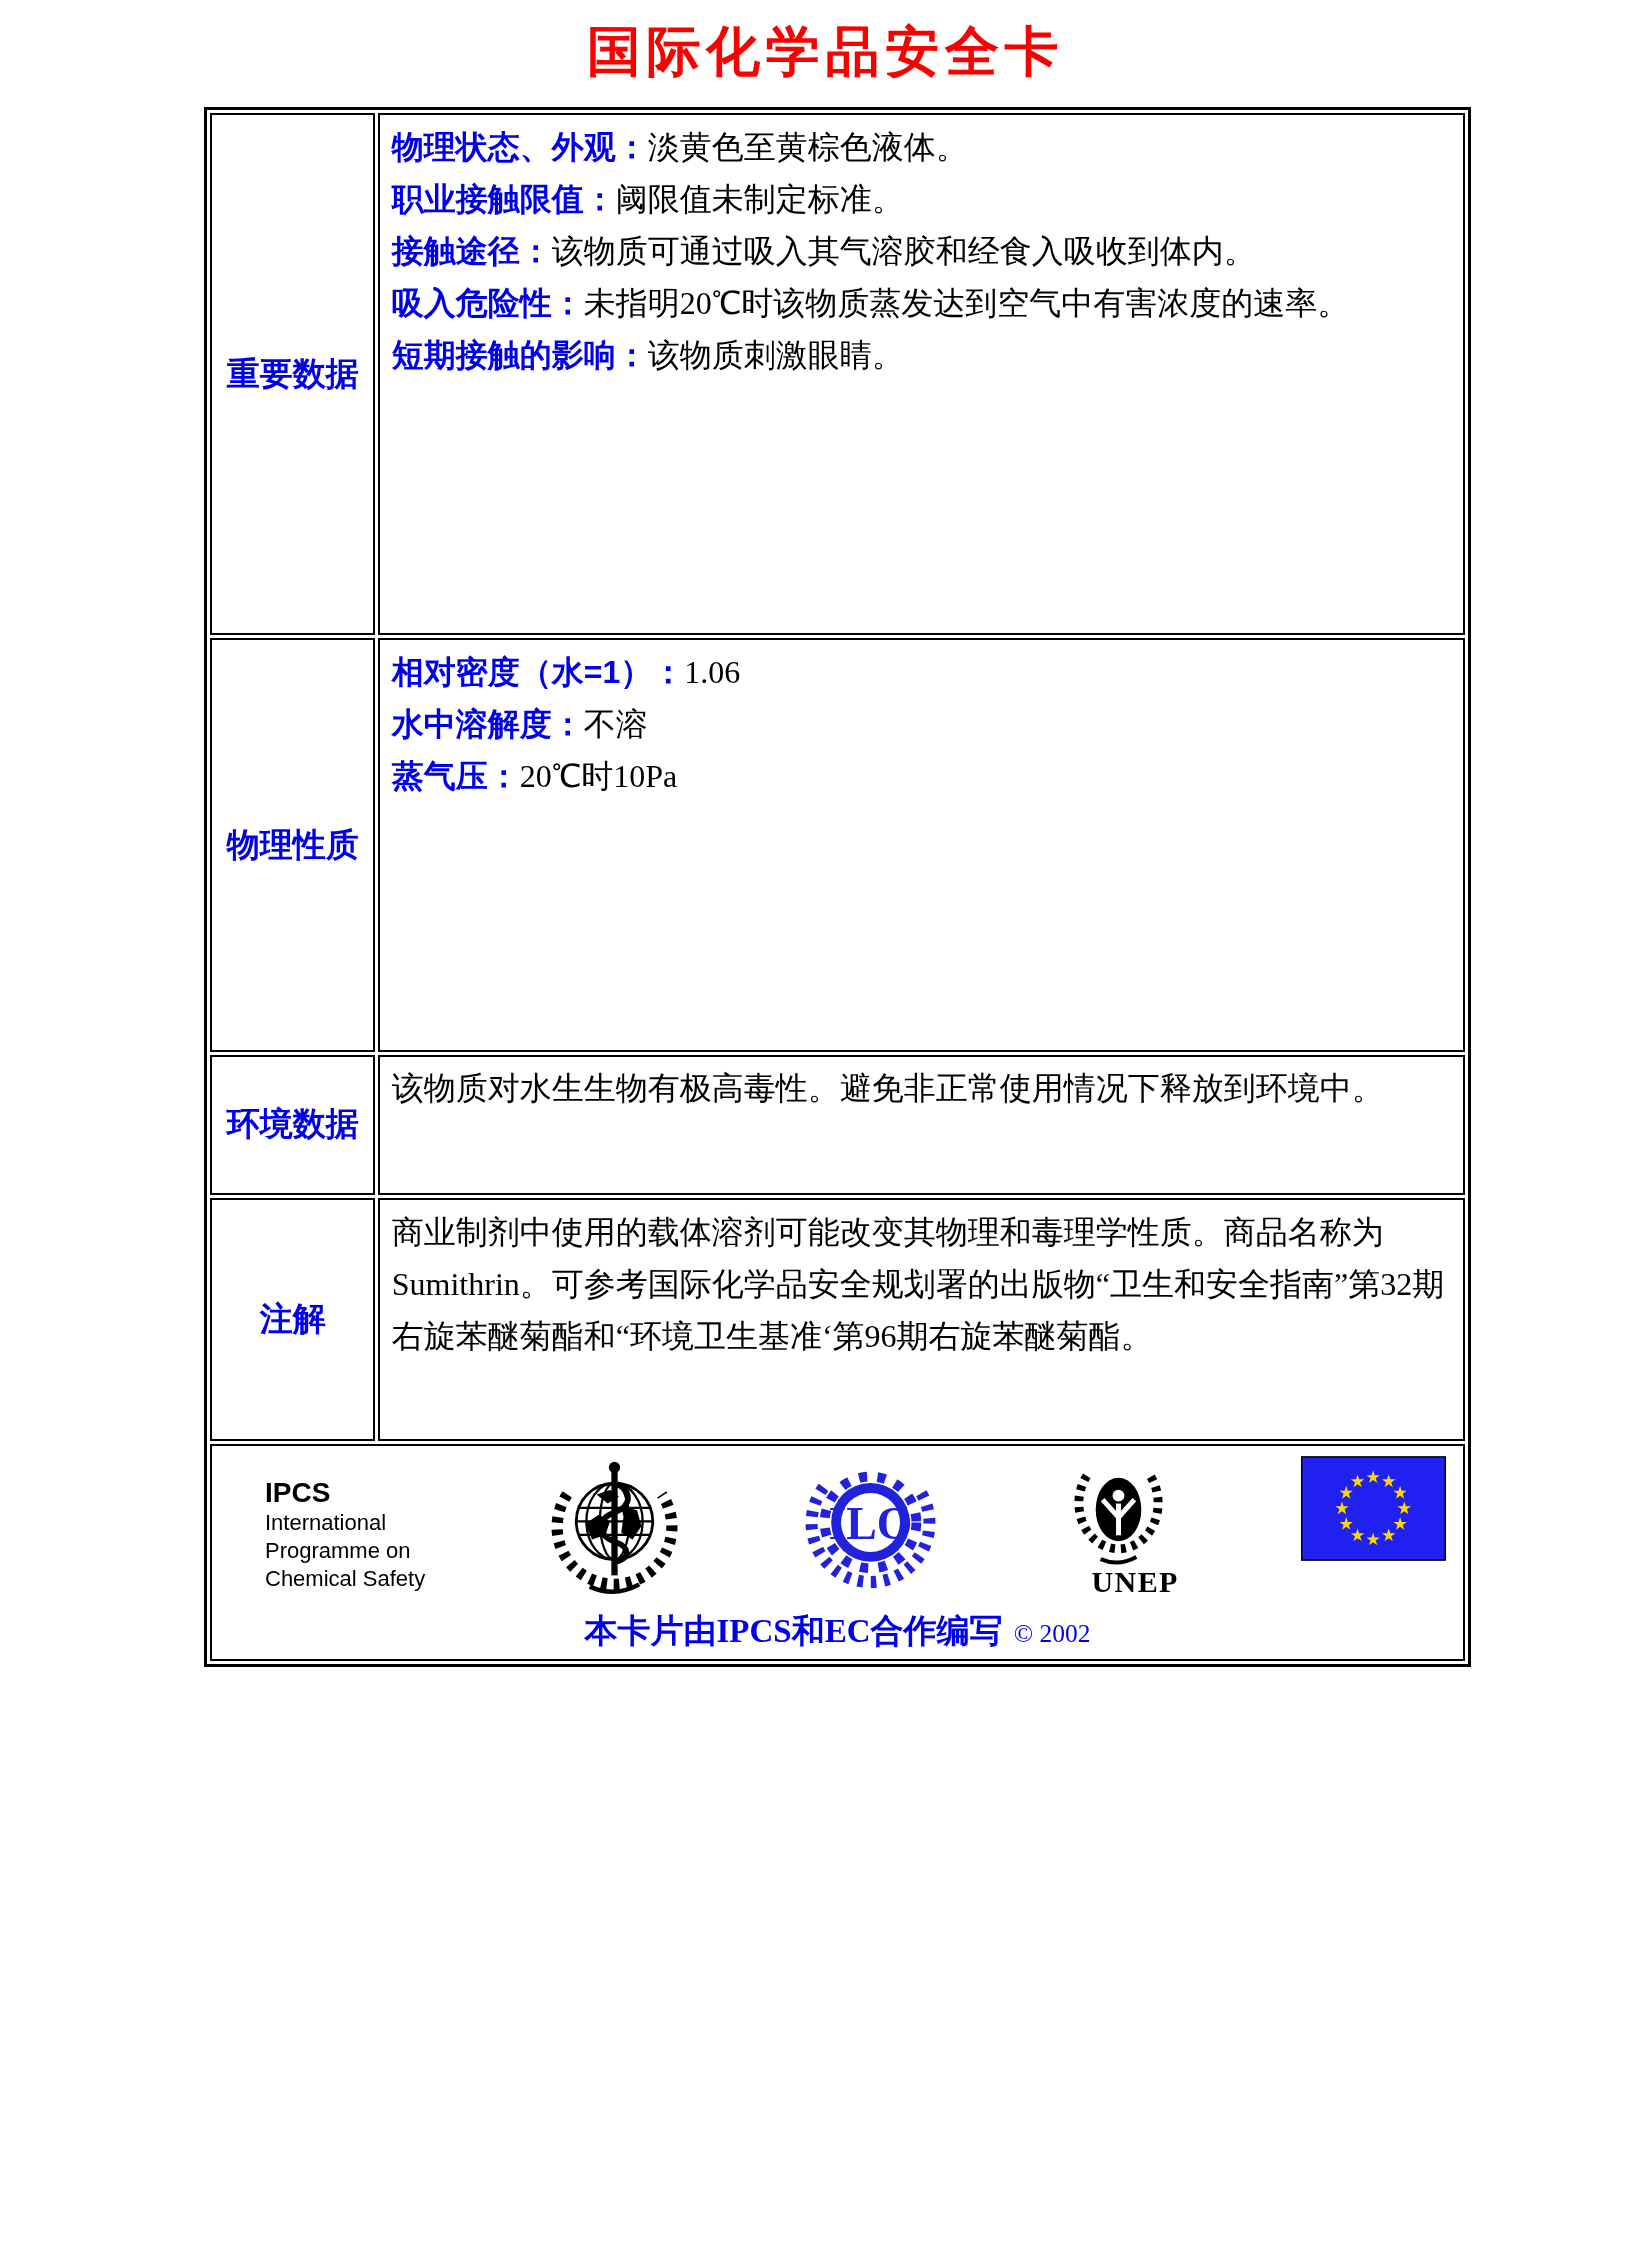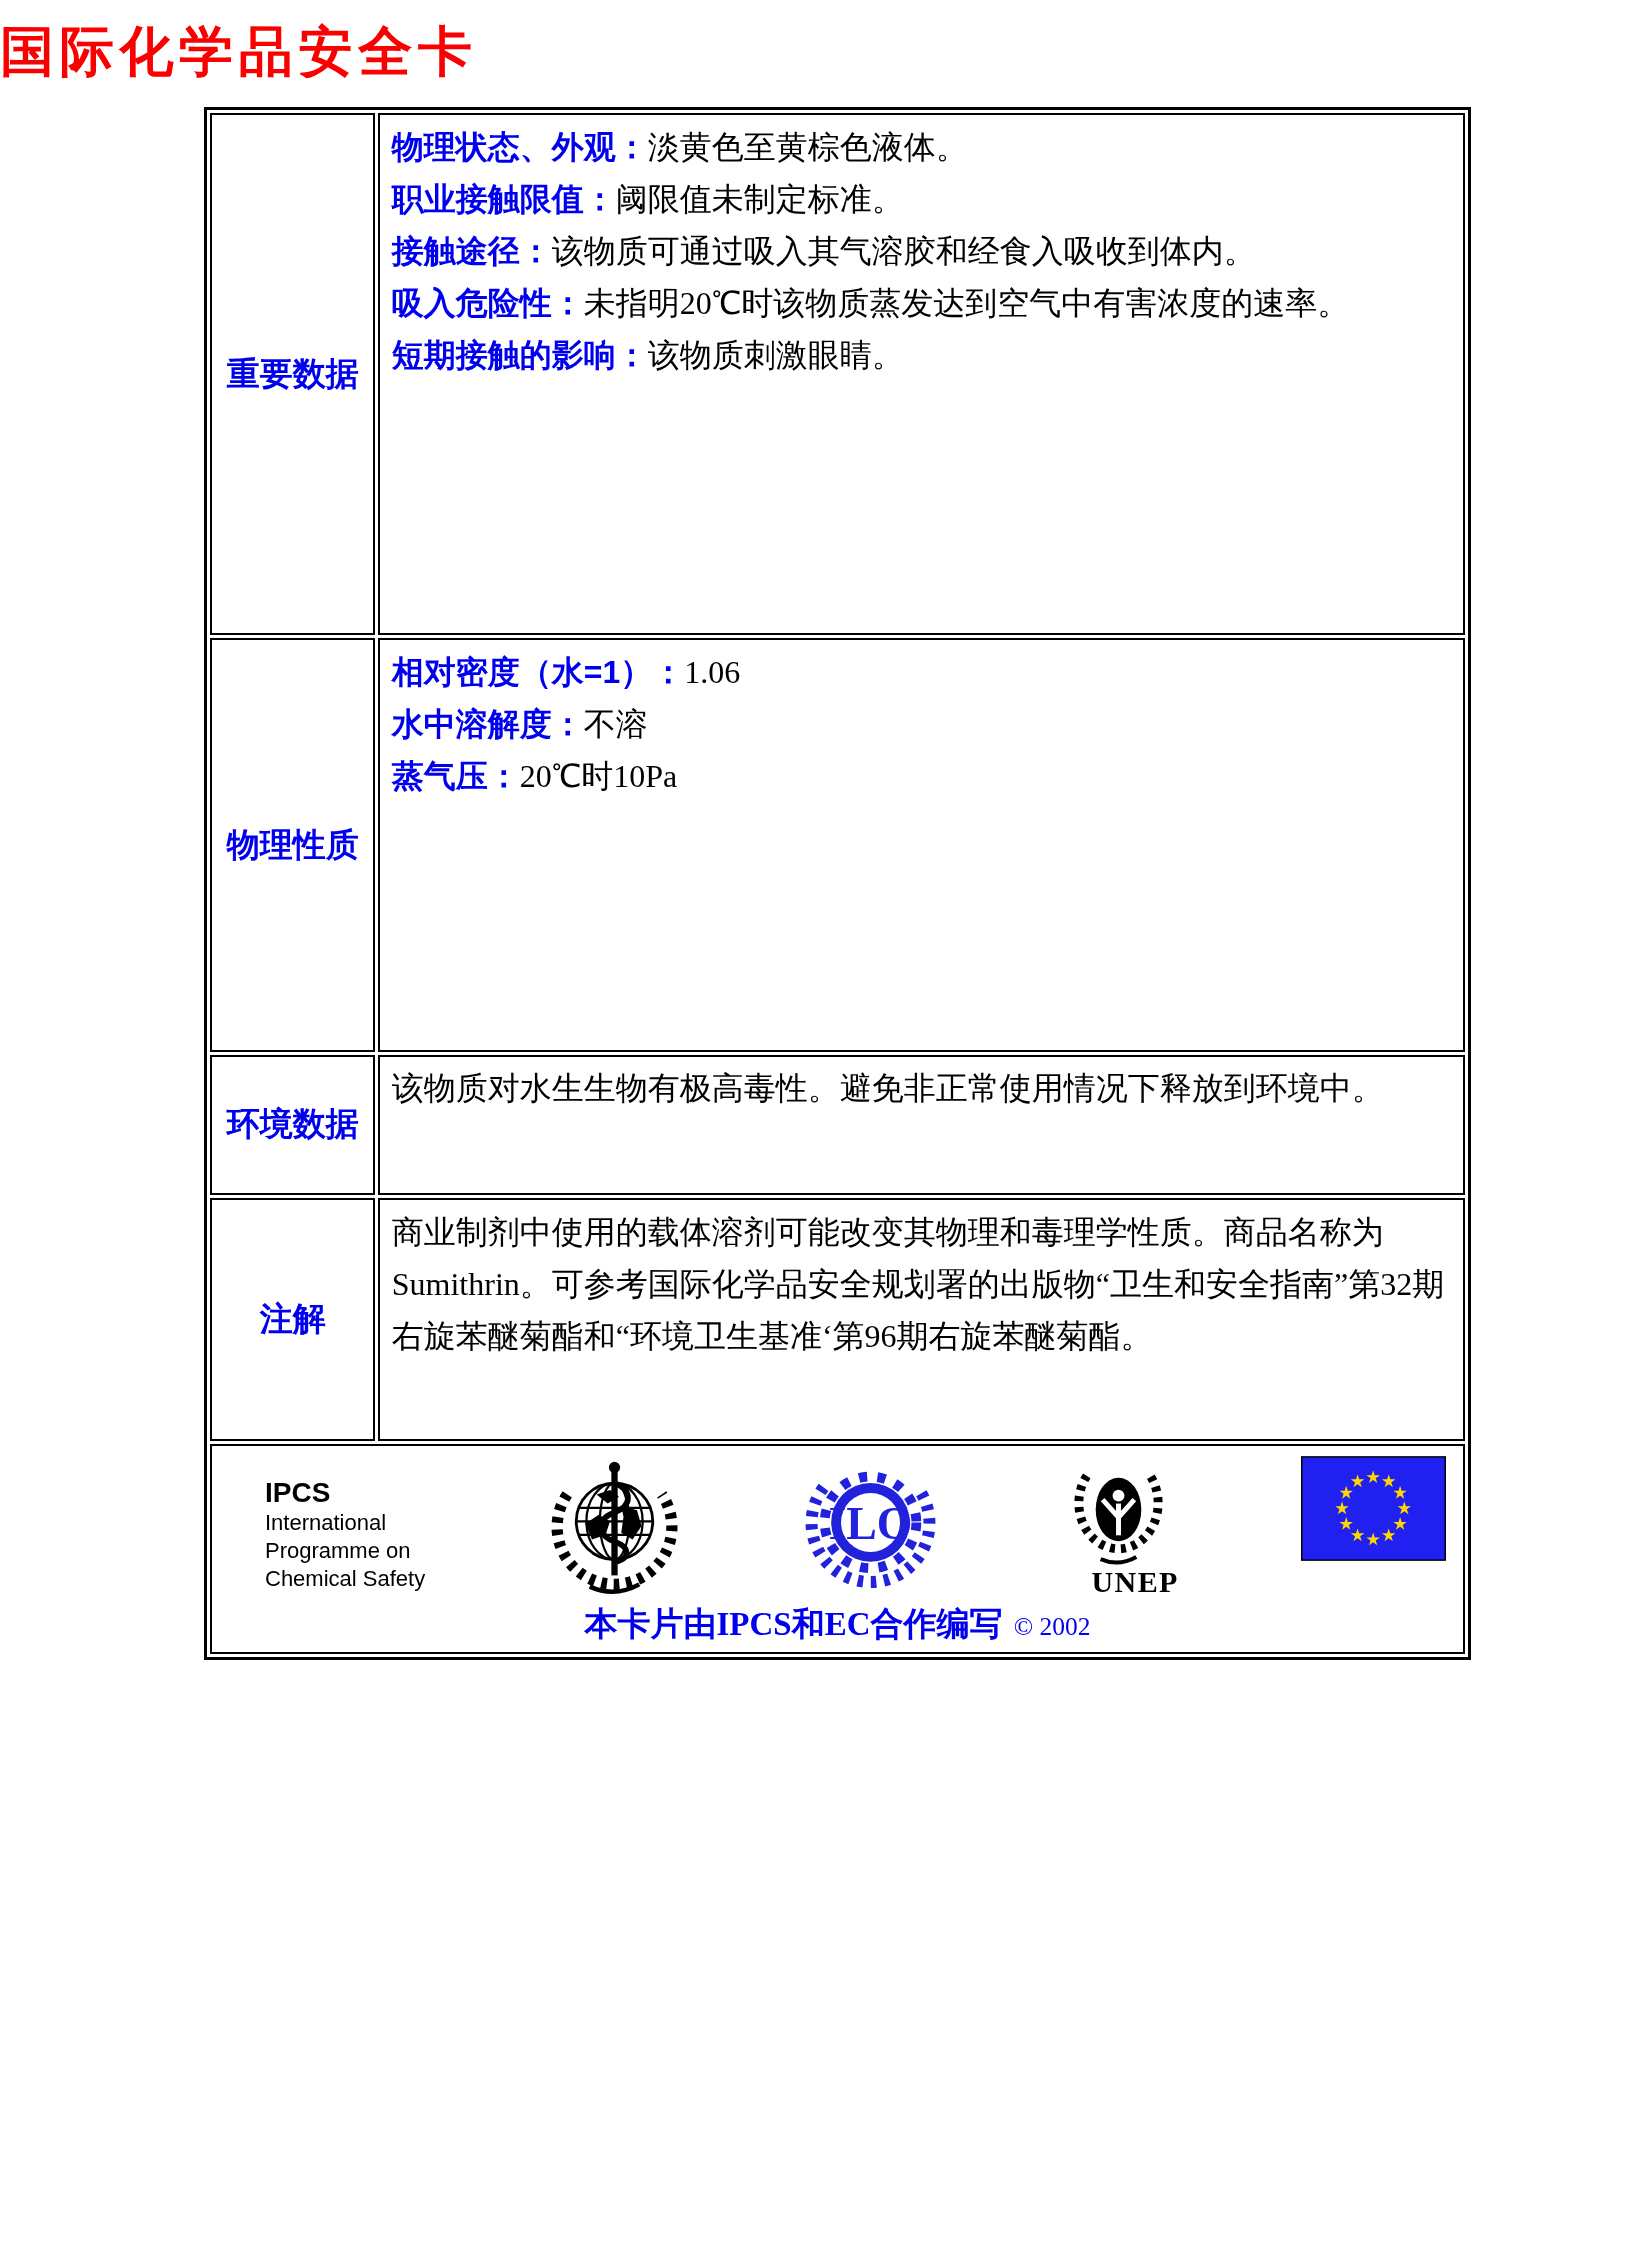--- a/index.html
+++ b/index.html
@@ -1,18 +1,19 @@
 <!DOCTYPE html>
 <html style="font-size:11.3px"><head>
 <meta charset="utf-8">
 <style>
   html,body{margin:0;padding:0;background:#fff;}
   body{width:1651px;height:2250px;font-family:"Liberation Serif", serif;color:#000;position:relative;}
 
   .page-title{
+    text-align:center;
     padding-top:15.6px;
     font-size:54px;
     font-weight:bold;
     letter-spacing:5.7px;
     color:#fa0000;
     font-family:"DejaVu Serif", serif;
   }
 
   table.card{
     margin:18.4px 0 0 204px;
@@ -48,21 +49,21 @@
   td.h-notes{height:228px;}
   td.h-add{height:112px;}
 
   td.logos-cell{height:186px;padding:10px 17px 4.3px 17px;}
   .logos-row{display:flex;align-items:flex-start;justify-content:space-between;height:142px;}
   .ipcs-block{padding-top:20px;font-family:"Liberation Sans", sans-serif;margin-left:36px;}
   .ipcs-acronym{font-size:28px;font-weight:bold;line-height:33px;}
   .ipcs-line{font-size:22px;line-height:28px;}
   .unep-block{display:flex;flex-direction:column;align-items:flex-end;}
   .unep-text{font-family:"Liberation Serif", serif;font-weight:bold;font-size:30px;letter-spacing:1.4px;margin-top:-4.3px;}
-  .credit-line{text-align:center;margin-top:4px;}
+  .credit-line{text-align:center;margin-top:11px;}
   .credit-main{color:#0000ee;font-weight:bold;font-size:33px;font-family:"Liberation Serif", serif;}
   .credit-copy{color:#0000ee;font-size:25.5px;margin-left:11.3px;}
 
   td.legal-cell{height:60px;vertical-align:middle;padding:0 8.5px;}
   .legal-label{color:#0000ee;font-weight:bold;font-family:"Liberation Sans", sans-serif;font-size:29px;}
   .legal-text{font-size:28px;color:#000;}
 
   svg{display:block;}
 </style>
 </head>

